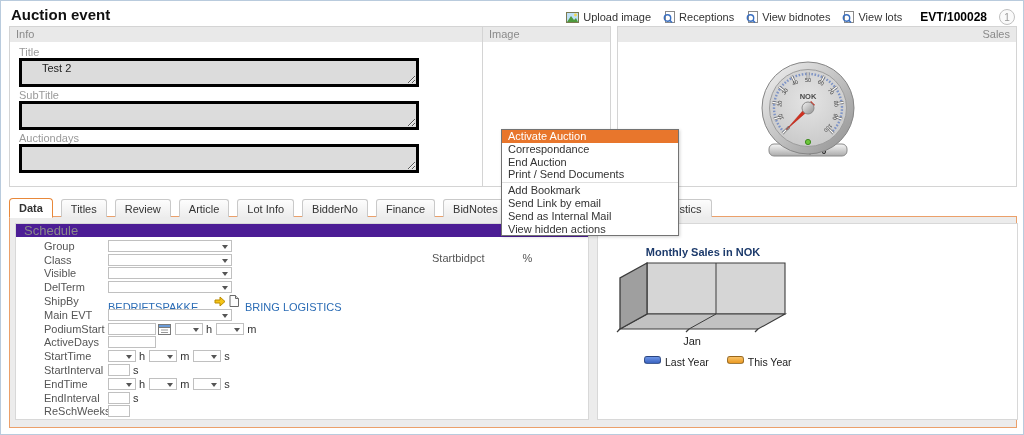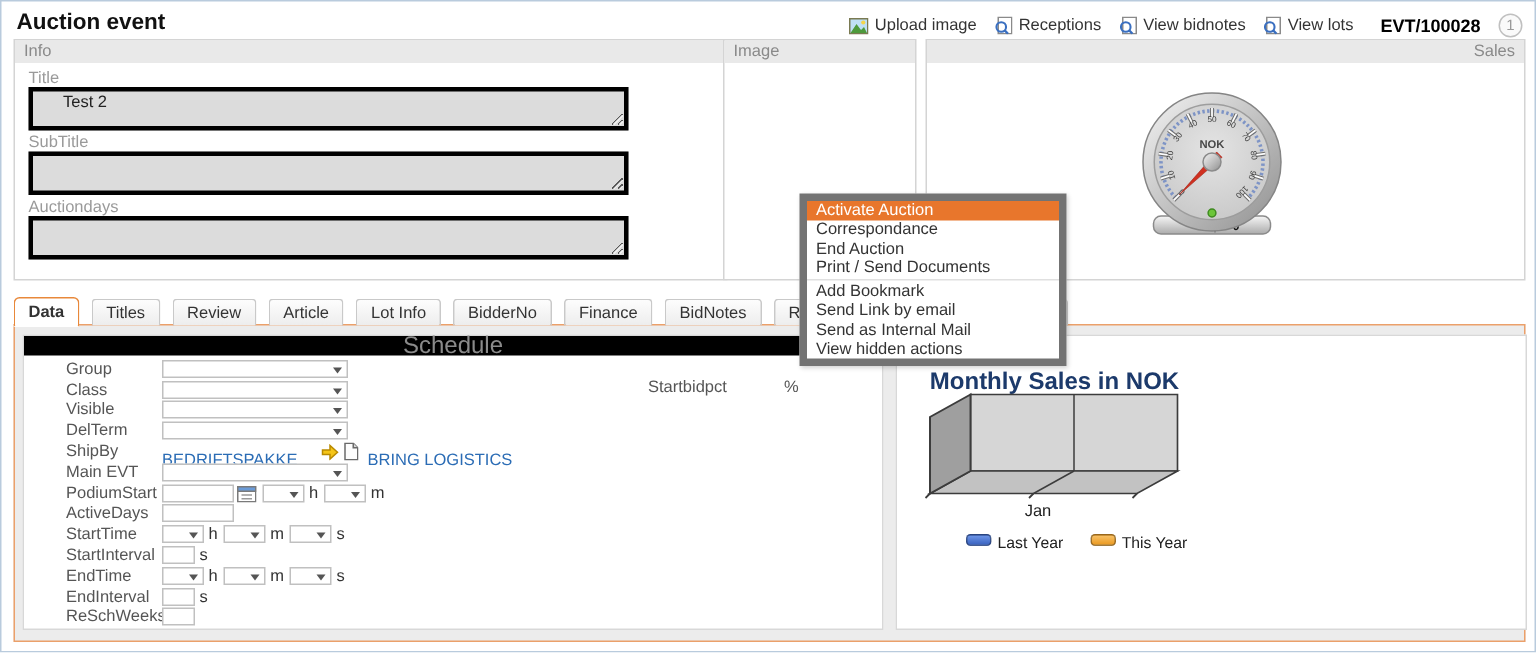--- a/index.html
+++ b/index.html
@@ -21,48 +21,48 @@
   .panel-image { left:481px; top:25px; width:129px; height:161px; }
   .panel-sales { left:616px; top:25px; width:400px; height:161px;text-align:right; }
   .info-body { padding:2px 9px; }
   .flabel { font-size:11px; color:#9a9a9a; margin-top:2px; }
   .info-body textarea { display:block; width:400px; height:29px; background:#dcdcdc; border:3px solid #000000; font-family:"Liberation Sans",sans-serif; font-size:11px; color:#222; padding:1px 20px; resize:both; }
 
   
   .gauge-wrap { position:absolute; left:135px; top:29px; width:110px; height:104px; }
 
   
-  .ctx-menu { position:absolute; left:532px; top:128px; width:178px; background:#fff; border:5px solid #737373; box-shadow:1px 1px 3px rgba(0,0,0,.18); z-index:60; }
+  .ctx-menu { position:absolute; left:500px; top:128px; width:178px; background:#fff; border:1px solid #737373; box-shadow:1px 1px 3px rgba(0,0,0,.18); z-index:60; }
   .ctx-item { font-size:11px; color:#333; height:12.8px; line-height:12.8px; padding-left:6px; cursor:pointer; white-space:nowrap; }
   .ctx-item.hl { background:#e8762c; color:#fff; }
   .ctx-sep { border-top:1px solid #e0e0e0; margin:1px 0; }
 
   
   .tabstrip { position:absolute; left:8px; top:196px; display:flex; align-items:flex-end; z-index:10; }
   .tab { font-size:11px; color:#333; background:linear-gradient(#fdfdfd,#ededed); border:1px solid #c9c9c9; border-bottom:none; border-radius:3px 3px 0 0; padding:3px 9px 2px 9px; height:18px; margin-right:8px; cursor:pointer; }
   .tab.active { font-weight:bold; background:#fff; border:1px solid #e8883a; border-bottom:1px solid #fff; height:20px; position:relative; top:1px; border-radius:4px 4px 0 0; }
 
   
   .content { position:absolute; left:8px; top:215px; width:1008px; height:212px; border:1px solid #eba06a; background:#ececec; }
   .panel-schedule { position:absolute; left:5px; top:6px; width:574px; height:197px; background:#fff; border:1px solid #d8d8d8; }
   .panel-chart { position:absolute; left:587px; top:6px; width:421px; height:197px; background:#fff; border:1px solid #d8d8d8; }
-  .sched-hdr { height:13px; background:#000000; color:#8a8a8a; font-size:16px; line-height:13px; padding:0 8px;text-align:center; }
+  .sched-hdr { height:13px; background:#4c1d95; color:#8a8a8a; font-size:13px; line-height:13px; padding:0 8px; }
   .rows { padding-top:2px; }
   .frow { display:flex; align-items:center; height:13.8px; padding-left:28px; font-size:11px; color:#555; }
   .frow .lbl { width:64px; flex:0 0 64px; }
   .dd { position:relative; width:124px; height:12px; border:1px solid #c0c0c0; background:#fff; cursor:pointer; }
   .dd::after { content:""; position:absolute; right:3px; top:4px; border-left:3px solid transparent; border-right:3px solid transparent; border-top:4px solid #555; }
   .dd.sm { width:28px; }
   .ti { height:12px; border:1px solid #c0c0c0; background:#fff; font-size:10px; padding:0 2px; font-family:"Liberation Sans",sans-serif; }
   .unit { margin:0 4px 0 3px; color:#333; }
   .lnk { color:#2b6cb5; cursor:pointer; font-size:11px;margin-top:12px; }
   .startbid { position:absolute; left:416px; top:28px; display:flex; gap:38px; font-size:11px; color:#555; }
 
   
-  .chart-title { position:absolute; left:0; top:22px; width:210px; text-align:center; font-size:16px; font-weight:bold; color:#1c3a6b; }
+  .chart-title { position:absolute; left:0; top:22px; width:210px; text-align:center; font-size:11px; font-weight:bold; color:#1c3a6b; }
   .box3d { position:absolute; left:14px; top:31px; }
   .cat-lbl { position:absolute; left:69px; top:111px; width:50px; text-align:center; font-size:11px; color:#222; }
   .legend { position:absolute; left:46px; top:132px; display:flex; font-size:10.5px; color:#222; }
   .sw { width:17px; height:8px; border-radius:3px; margin-right:4px; border:1px solid rgba(0,0,0,.35); }
   .sw.b { background:linear-gradient(#6e96e8,#3a63c0); }
   .sw.o { background:linear-gradient(#f8c268,#eb9a22); margin-left:18px; }
 </style>
 </head>
 <body>
 

